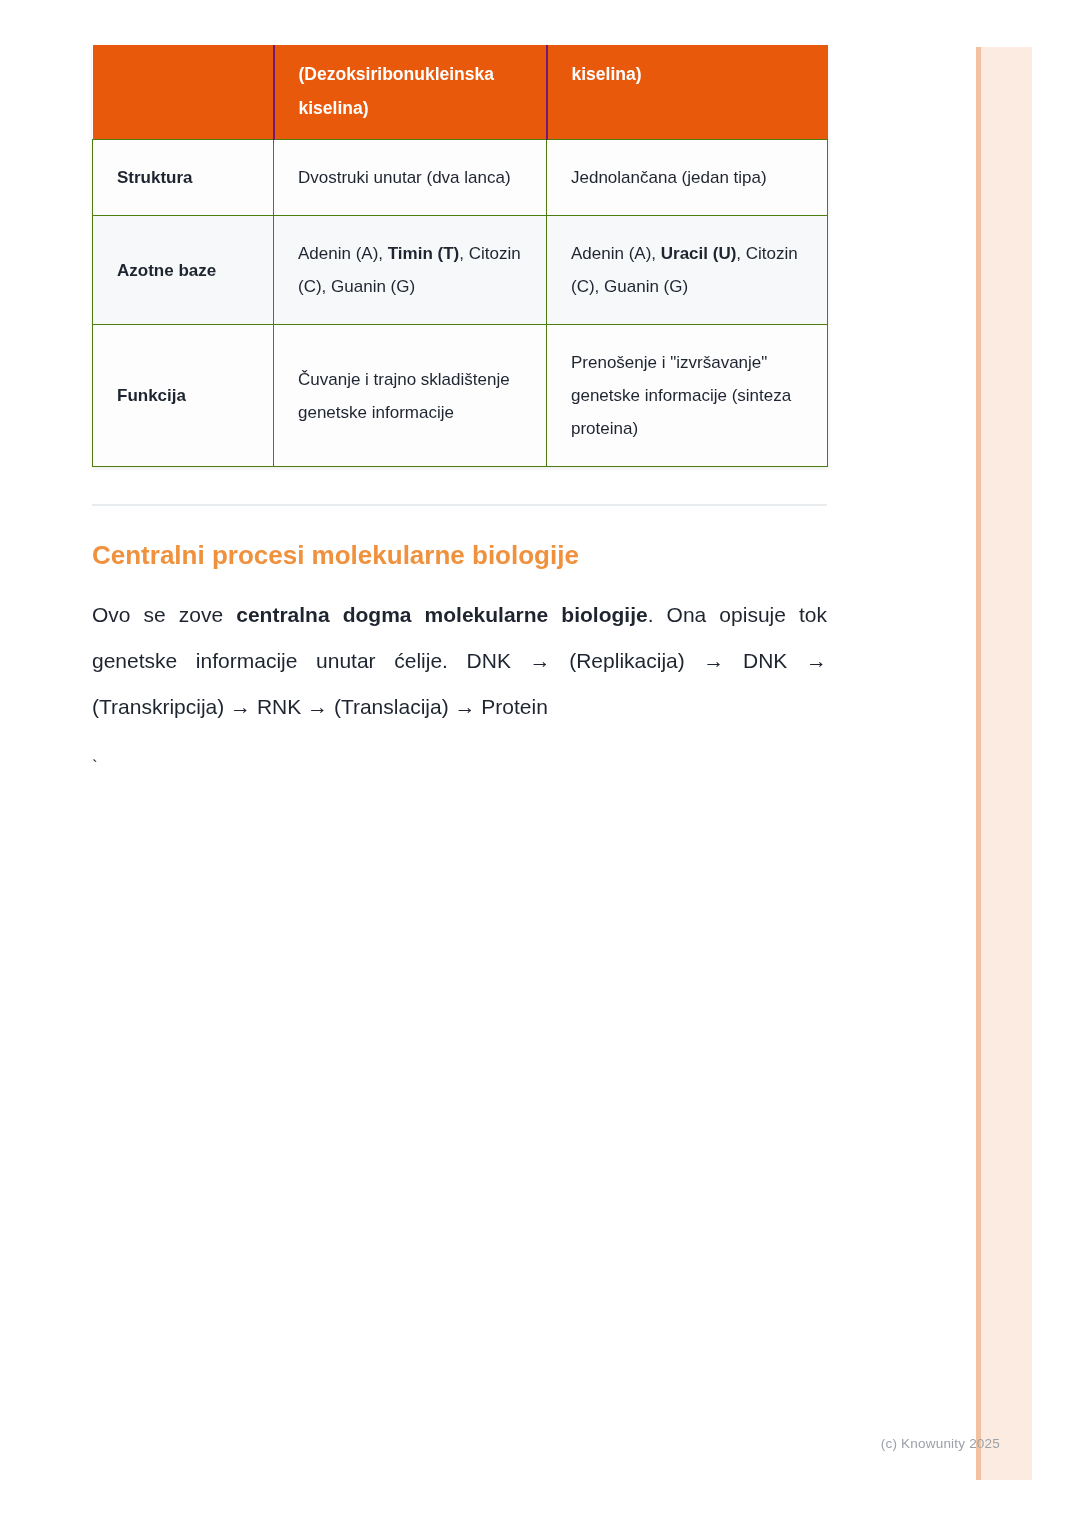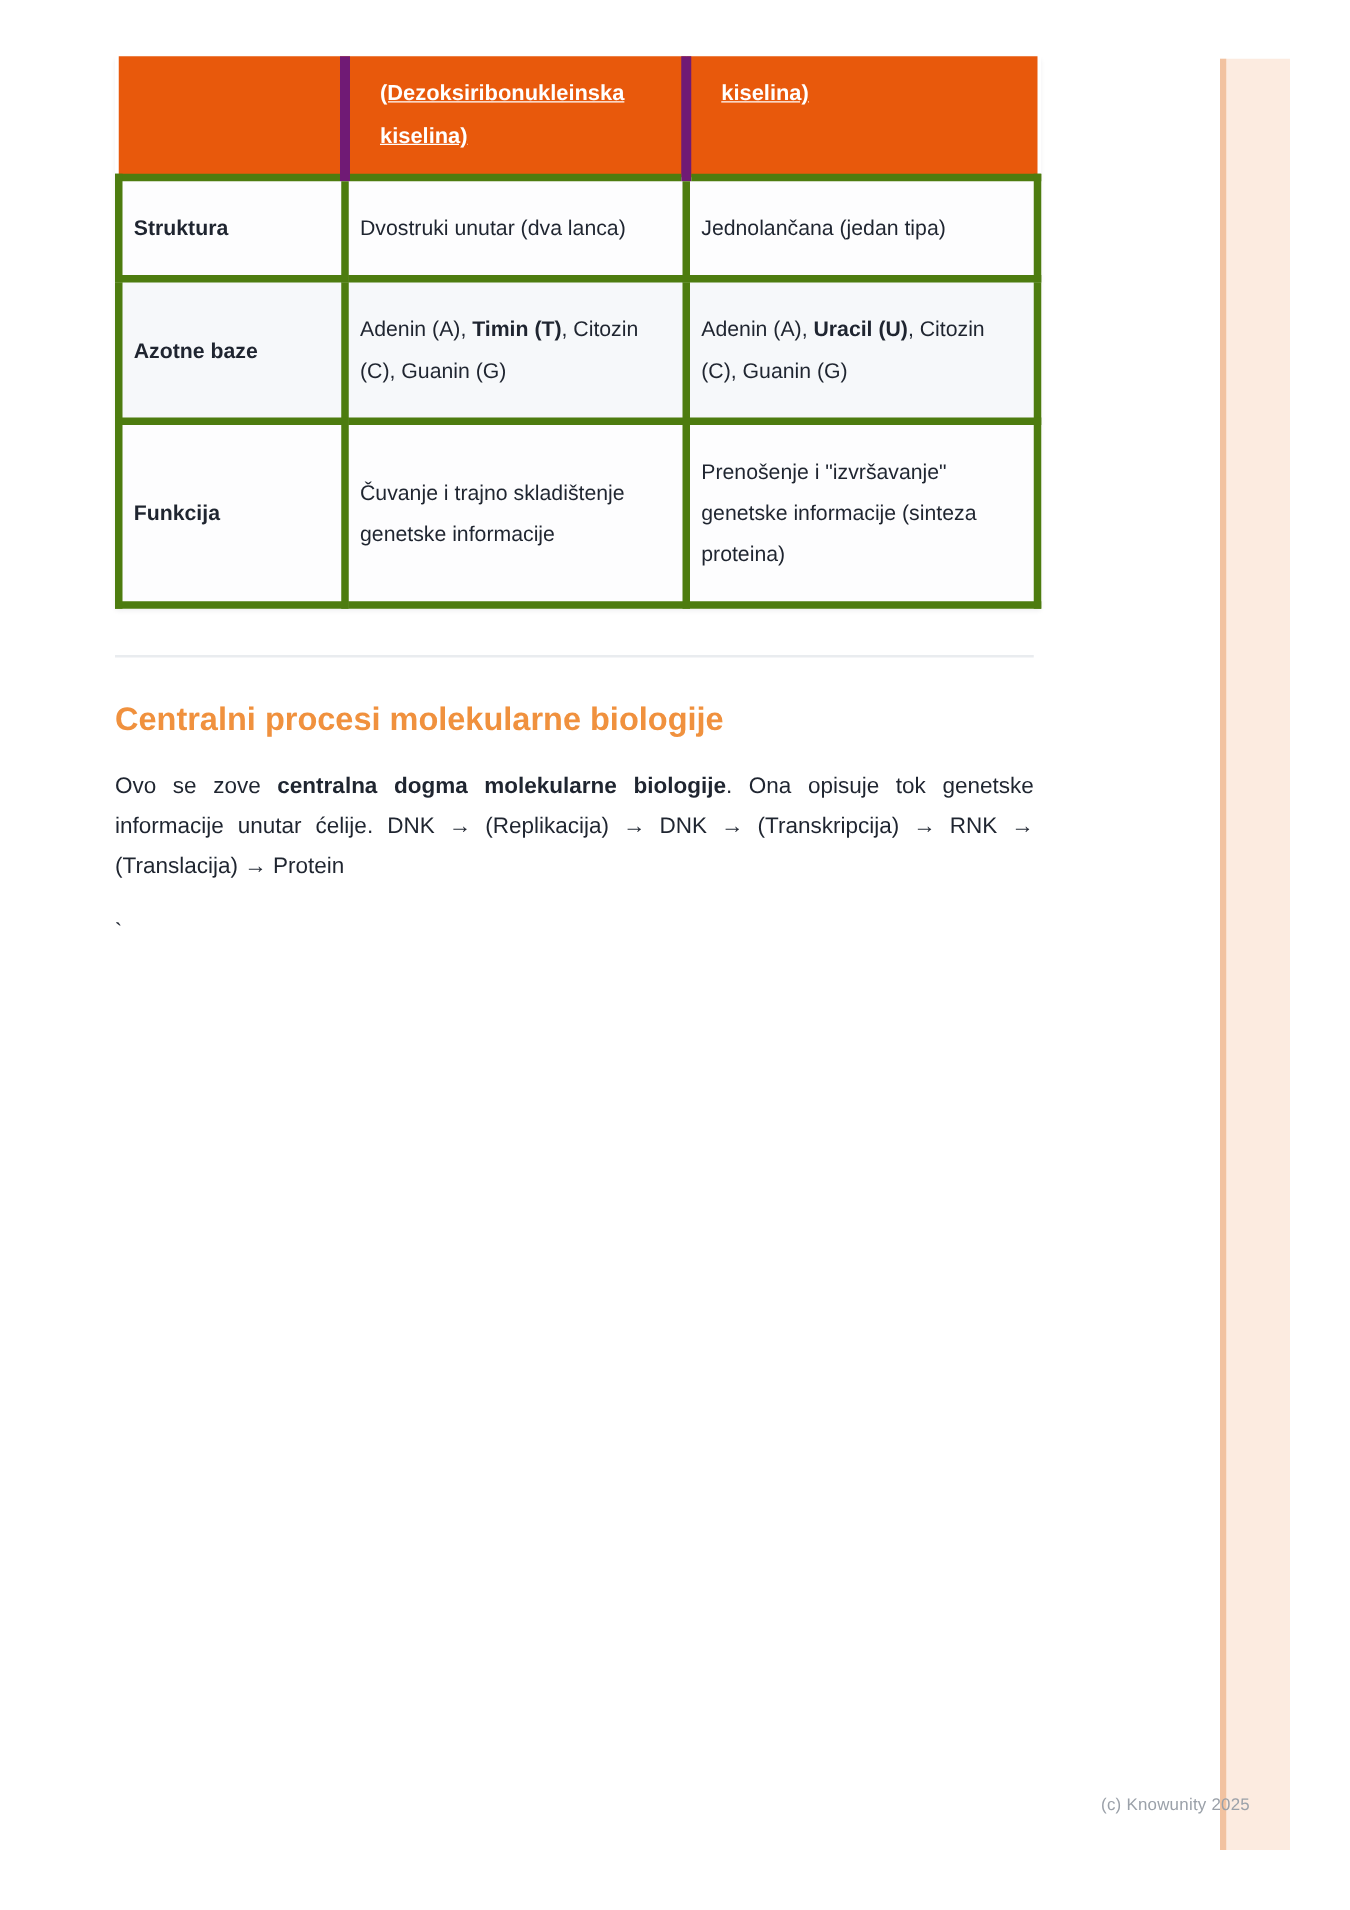--- a/index.html
+++ b/index.html
@@ -43,25 +43,25 @@
   thead th {
     background: var(--table_header_bg, #e8590c);
     color: #ffffff;
     font-size: 17.5px;
     font-weight: bold;
     text-align: left;
     vertical-align: top;
     padding: 12px 24px 14px;
     line-height: 34px;
   }
-  thead th + th { border-left: 8px solid #701a75; text-decoration: underline; }
+  thead th + th { border-left: 2px solid #701a75; }
 
   tbody th, tbody td {
-    border: 6px solid #4d7c0f;
-    padding: 21px 9px;
+    border: 1px solid #4d7c0f;
+    padding: 21px 24px;
     font-size: 17px;
     line-height: 33px;
     vertical-align: middle;
     text-align: left;
     font-weight: normal;
   }
   tbody th { font-weight: bold; }
   tbody tr:nth-child(odd)  { background: #fdfdfe; }
   tbody tr:nth-child(even) { background: #f6f8fa; }
 
@@ -74,22 +74,22 @@
 
   h2.section-heading {
     color: var(--heading_text, #f0913e);
     font-size: 26px;
     font-weight: bold;
     margin: 33px 0 0 0;
     line-height: 32px;
   }
 
   p.dogma {
-    font-size: 18px;
-    line-height: 32px;
+    font-size: 21px;
+    line-height: 46px;
     text-align: justify;
     margin: 21px 0 0 0;
     color: var(--body_text, #1f2530);
   }
   p.dogma strong, tbody td strong { font-weight: bold; }
 
   .stray {
     margin-top: 27px;
     font-size: 17px;
     line-height: 20px;

